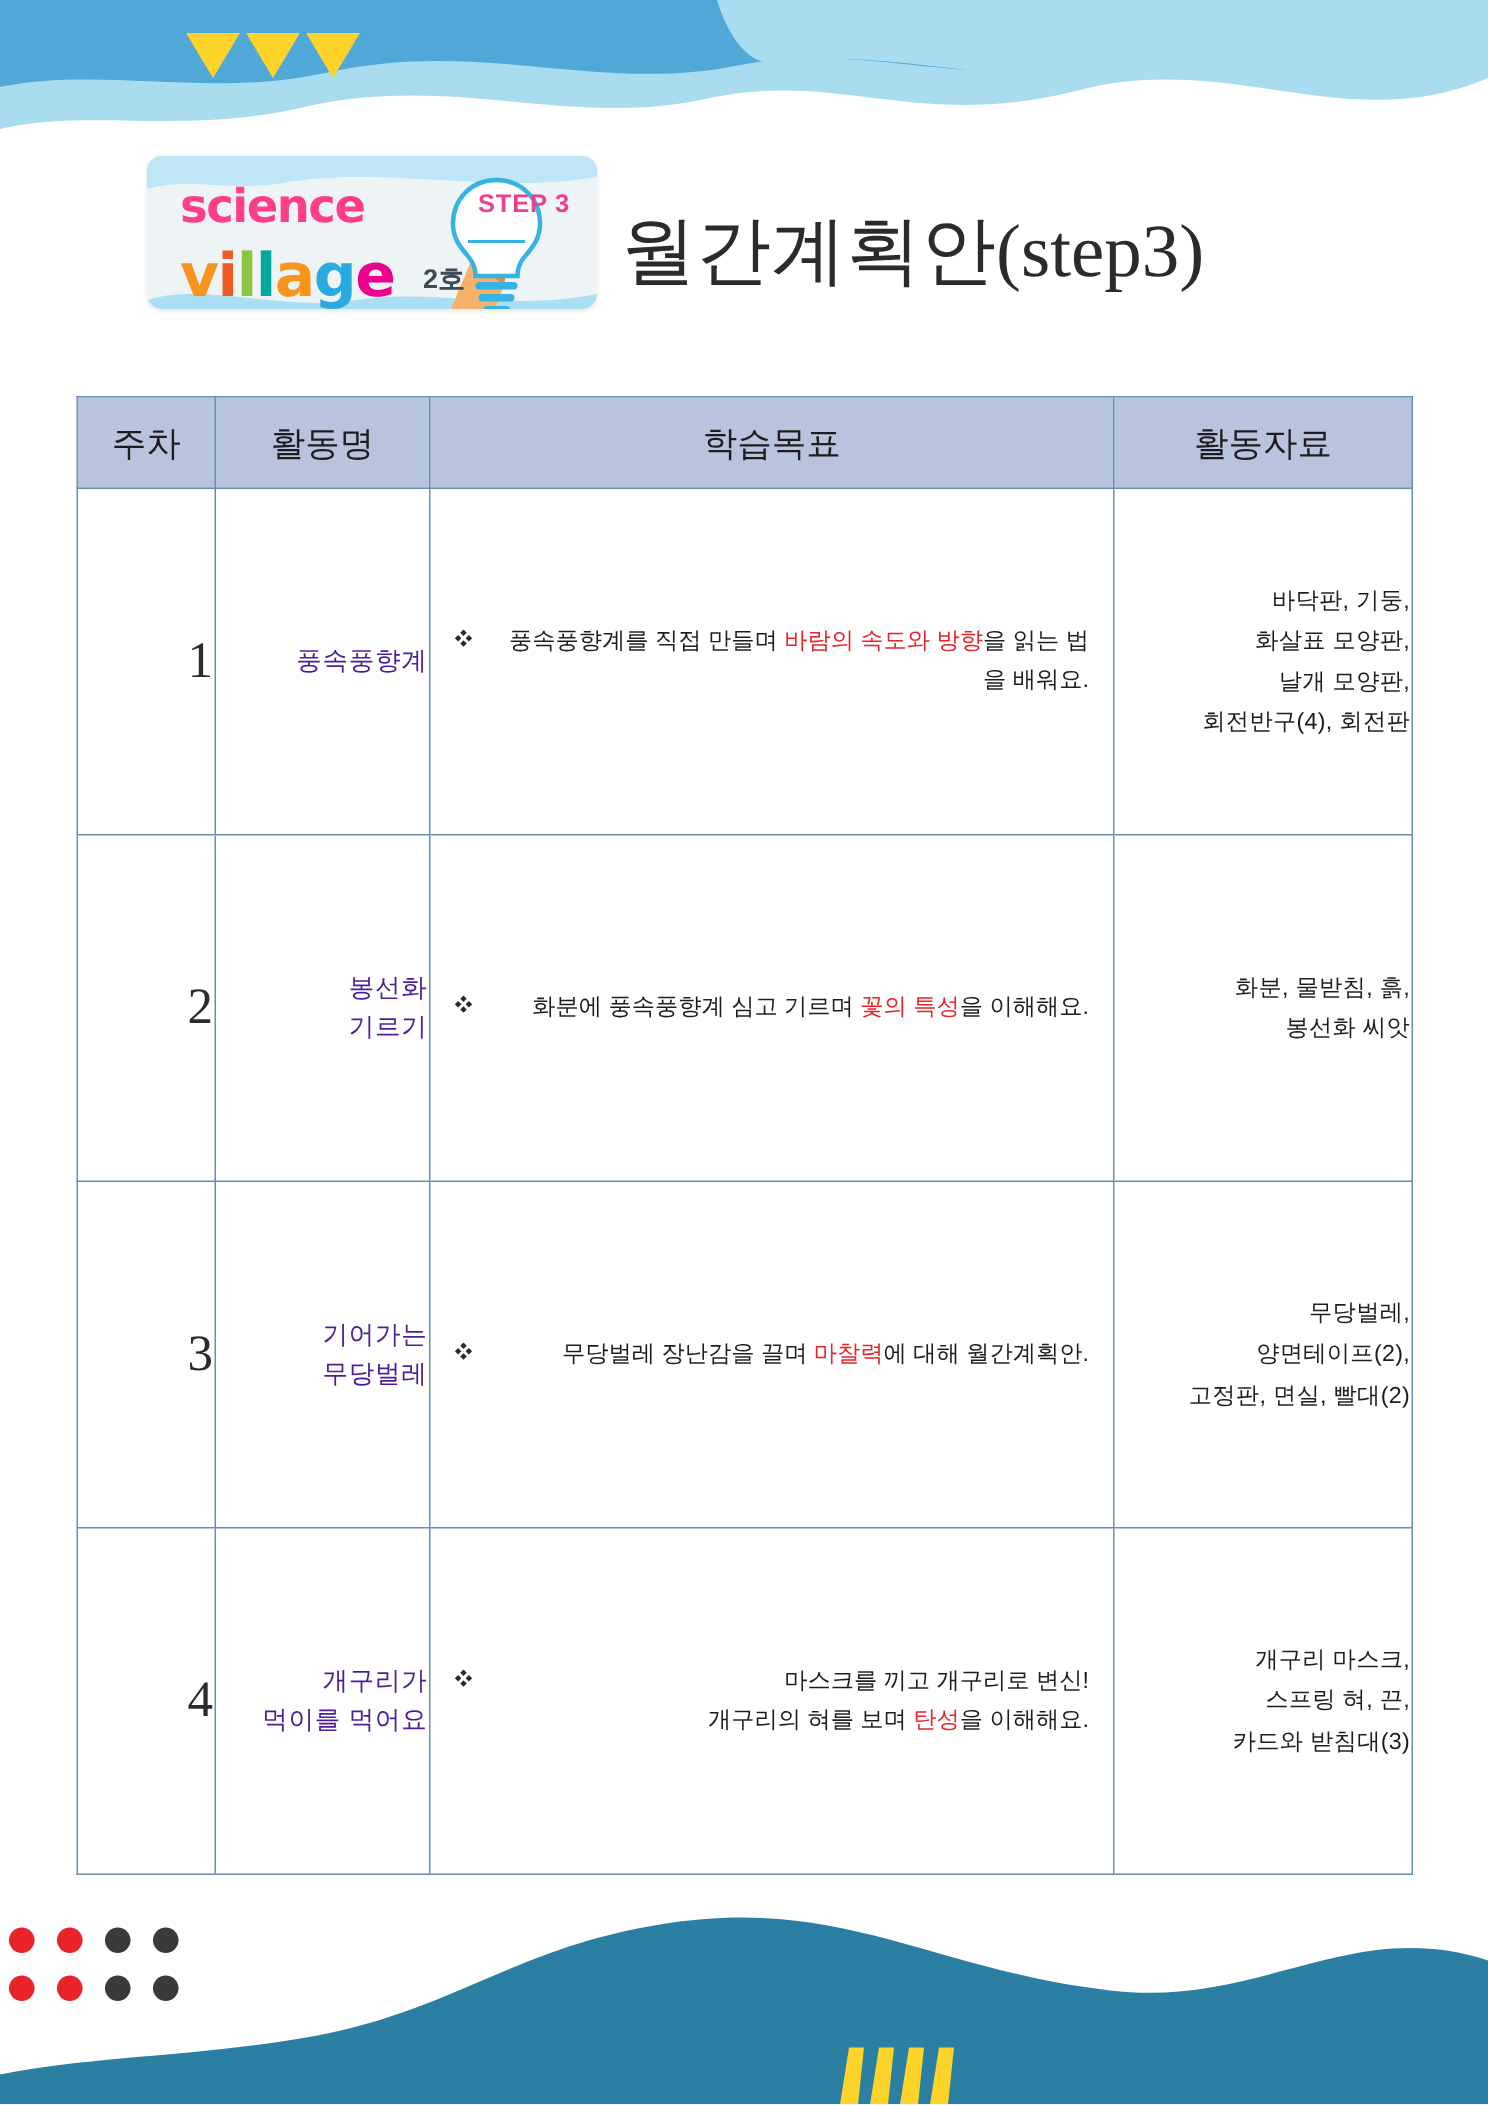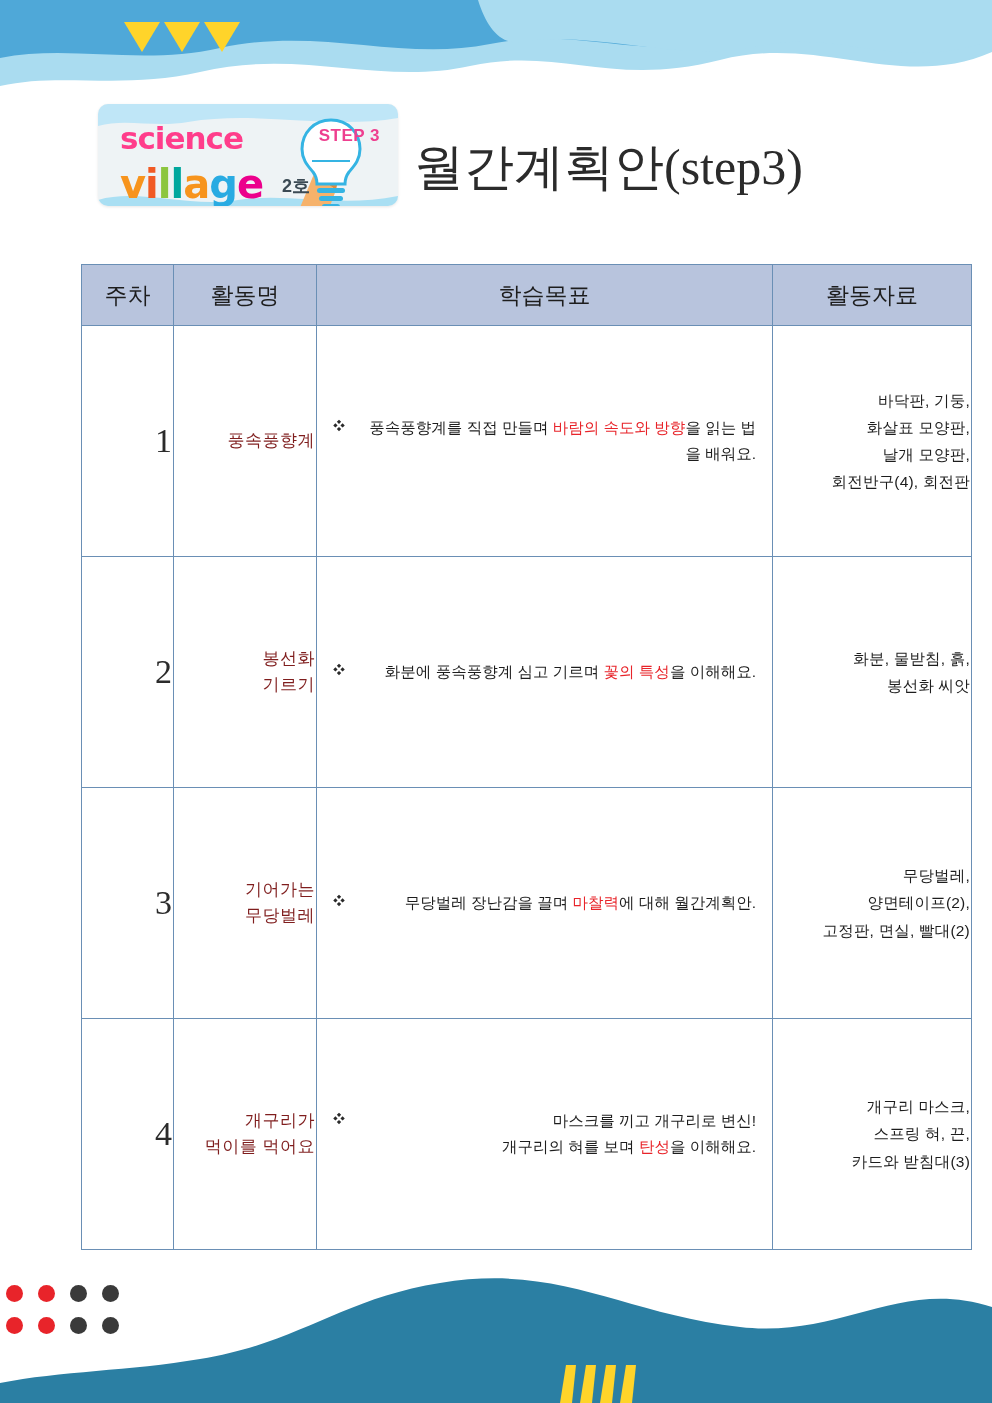--- a/index.html
+++ b/index.html
@@ -113,21 +113,20 @@
   }
 
   
   .plan-table {
     position: absolute;
     left: 51px;
     top: 264px;
     width: 890px;
     border-collapse: collapse;
     table-layout: fixed;
-    margin-left: 30px;
   }
   .plan-table th,
   .plan-table td {
     border: 1px solid #6a8fb5;
     vertical-align: middle;
   }
   .plan-table thead th {
     background: #b8c4dd;
     height: 58px;
     font-family: "Liberation Serif", serif;
@@ -149,21 +148,21 @@
   .cell-week {
     text-align: center;
     font-size: 34px;
     color: #2b2b2b;
     font-family: "Liberation Serif", serif;
   }
   .cell-name {
     text-align: center;
     font-family: "Liberation Sans", sans-serif;
     font-size: 17px;
-    color: #7f1d1d;
+    color: #4c1d95;
     line-height: 1.55;
     letter-spacing: .5px;
   }
   .cell-goal {
     padding: 0 16px 0 16px;
     font-family: "Liberation Sans", sans-serif;
     font-size: 15.5px;
     color: #1d1d1d;
     line-height: 1.7;
   }

